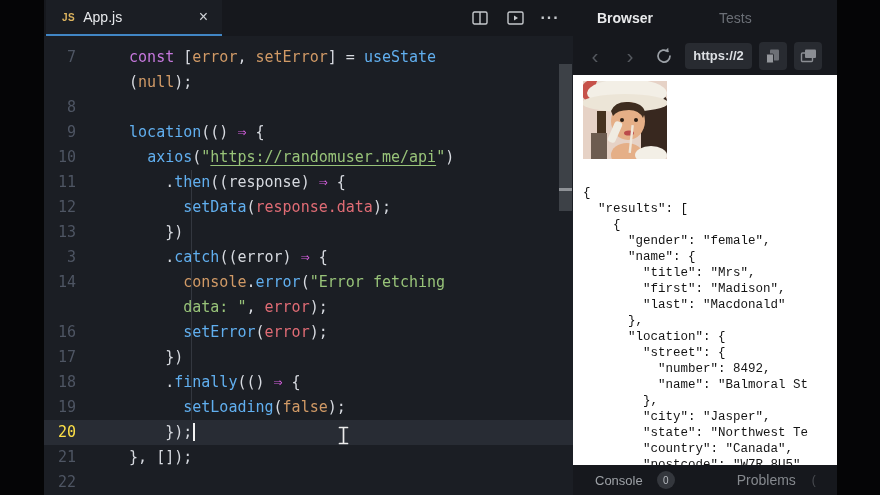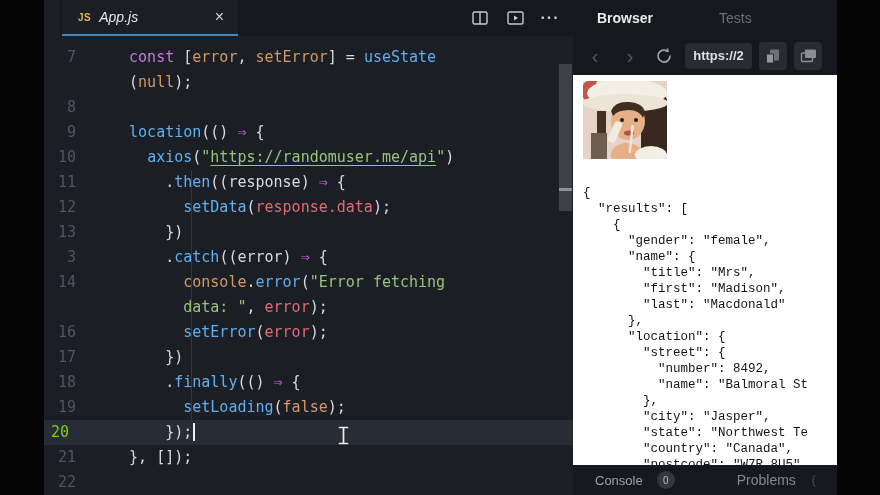--- a/index.html
+++ b/index.html
@@ -8,30 +8,30 @@
     position:relative; width:880px; height:495px; overflow:hidden;
     background:#050506; font-family:"Liberation Sans", sans-serif;
   }
 
   
   #editor {
     position:absolute; left:44px; top:0; width:529px; height:495px;
     background:var(--editor_bg); overflow:hidden;
   }
   #tabbar {
-    position:absolute; left:16px; top:0; width:100%; height:36px;
+    position:absolute; left:0; top:0; width:100%; height:36px;
     background:var(--panel_bg); z-index:3;
   }
   #tab-appjs {
     position:absolute; left:2px; top:0; width:176px; height:36px;
     display:flex; align-items:center; padding:0 14px 0 16px;
     background:var(--editor_bg); border-bottom:2px solid var(--accent_blue);
   }
   .js-badge { font-size:10px; font-weight:bold; color:#ddb45f; margin-right:8px; letter-spacing:0.5px; }
-  .tab-name { font-size:14px; font-style:italic; color:#e8eaed; flex:1; }
+  .tab-name { font-size:14px; color:#e8eaed; flex:1; }
   .tab-close { color:#d0d3d7; font-size:16px; line-height:1; cursor:pointer; }
   #editor-toolbar {
     position:absolute; right:14px; top:0; height:36px; z-index:4;
     display:flex; align-items:center; gap:17px;
   }
   .tb-icon { width:18px; height:16px; display:flex; align-items:center; justify-content:center; }
   .tb-icon svg { display:block; }
   .dots { color:#c5c8cc; font-size:16px; font-weight:bold; letter-spacing:1px; }
 
   #code-area {
@@ -43,21 +43,21 @@
     color:#9a7a52; font-family:"DejaVu Sans Mono", monospace; font-size:15px;
     white-space:pre; padding-left:72px;
   }
   #code-rows { position:absolute; left:0; top:9px; width:100%; z-index:2; }
   .crow { display:flex; height:25px; line-height:25px; }
   .crow.hl { background:var(--line_highlight); }
   .gut {
     width:56px; flex:0 0 56px; text-align:right; padding-right:24px;
     color:var(--gutter); user-select:none;
   }
-  .crow.hl .gut { color:#84cc16;text-align:center; }
+  .crow.hl .gut { color:#fde047; }
   .ctext { white-space:pre; margin-left:11px; color:var(--plain); }
   .tk-kw { color:var(--kw); }
   .tk-def { color:var(--def); }
   .tk-fn { color:var(--fn); }
   .tk-str { color:var(--str); }
   .tk-lnk { color:var(--str); text-decoration:underline; text-underline-offset:3px; }
   .tk-vr { color:var(--vr); }
   .tk-ar { color:var(--ar); }
   .tk-pl { color:var(--plain); }
   .caret {

